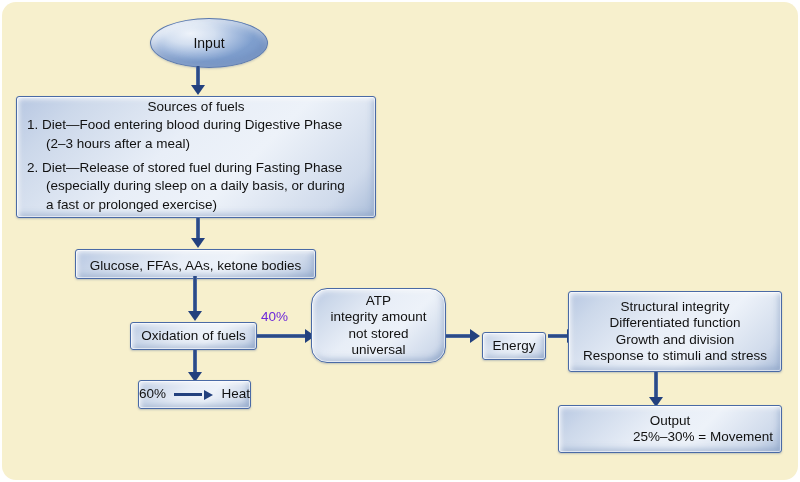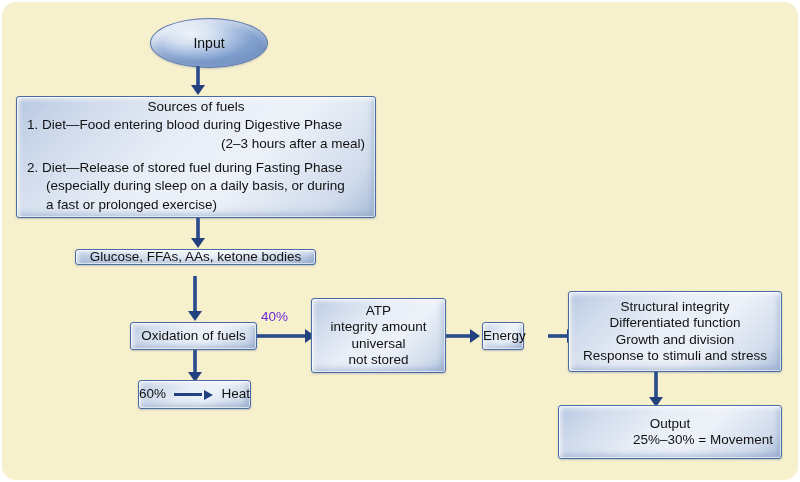--- a/index.html
+++ b/index.html
@@ -78,31 +78,31 @@
     <span>Input</span>
   </div>
 
   <div class="vline" style="left:196px;top:66px;width:4px;height:22px;"></div>
   <div class="arrow-down" style="left:191px;top:85px;"></div>
 
   <div class="box srcbox t-body" style="left:16px;top:96px;width:360px;height:122px;">
     <div class="inner">
       <div class="hdr">Sources of fuels</div>
       <div class="item">1. Diet—Food entering blood during Digestive Phase</div>
-      <div class="item" style="padding-left:19px;text-indent:0;text-align:right;">(2–3 hours after a meal)</div>
+      <div class="item" style="padding-left:19px;text-indent:0;">(2–3 hours after a meal)</div>
       <div class="item gap">2. Diet—Release of stored fuel during Fasting Phase</div>
       <div class="item" style="padding-left:19px;text-indent:0;">(especially during sleep on a daily basis, or during</div>
       <div class="item" style="padding-left:19px;text-indent:0;">a fast or prolonged exercise)</div>
     </div>
   </div>
 
   <div class="vline" style="left:196px;top:218px;width:4px;height:24px;"></div>
   <div class="arrow-down" style="left:191px;top:238px;"></div>
 
-  <div class="box t-body" style="left:75px;top:249px;width:241px;height:16px;">
+  <div class="box t-body" style="left:75px;top:249px;width:241px;height:30px;align-items:flex-end;">
     <div class="inner">Glucose, FFAs, AAs, ketone bodies</div>
   </div>
 
   <div class="vline" style="left:193px;top:276px;width:4px;height:39px;"></div>
   <div class="arrow-down" style="left:188px;top:311px;"></div>
 
   <div class="box t-body" style="left:130px;top:322px;width:127px;height:28px;">
     <div class="inner">Oxidation of fuels</div>
   </div>
 
@@ -115,51 +115,51 @@
 
   <div class="box t-body" style="left:138px;top:380px;width:113px;height:29px;">
     <div class="inner heatrow">
       <span>60%</span>
       <span class="heat-arrow-line"></span>
       <span class="heat-arrow-head"></span>
       <span>Heat</span>
     </div>
   </div>
 
-  <div class="box t-body" style="left:311px;top:298px;width:135px;height:75px;">
+  <div class="box t-body" style="left:311px;top:288px;width:135px;height:75px;border-radius:16px;">
     <div class="inner">
       <div>ATP</div>
       <div>integrity amount</div>
+      <div>not stored</div>
       <div>universal</div>
-      <div>not stored</div>
     </div>
   </div>
 
   <div class="hline" style="left:446px;top:334px;width:30px;height:4px;"></div>
   <div class="arrow-right" style="left:470px;top:329px;"></div>
 
-  <div class="box t-body" style="left:482px;top:322px;width:42px;height:28px;">
+  <div class="box t-body" style="left:482px;top:332px;width:64px;height:28px;">
     <div class="inner">Energy</div>
   </div>
 
   <div class="hline" style="left:548px;top:334px;width:26px;height:4px;"></div>
   <div class="arrow-right" style="left:567px;top:329px;"></div>
 
   <div class="box t-body" style="left:568px;top:291px;width:214px;height:81px;">
     <div class="inner">
       <div>Structural integrity</div>
       <div>Differentiated function</div>
       <div>Growth and division</div>
       <div>Response to stimuli and stress</div>
     </div>
   </div>
 
   <div class="vline" style="left:654px;top:372px;width:4px;height:31px;"></div>
   <div class="arrow-down" style="left:649px;top:397px;"></div>
 
-  <div class="box t-body" style="left:558px;top:405px;width:224px;height:54px;">
+  <div class="box t-body" style="left:558px;top:405px;width:224px;height:48px;">
     <div class="inner">
       <div>Output</div>
       <div style="text-align:right;padding-left:4px;">25%–30% = Movement</div>
     </div>
   </div>
 
 </div>
 
 </body></html>

